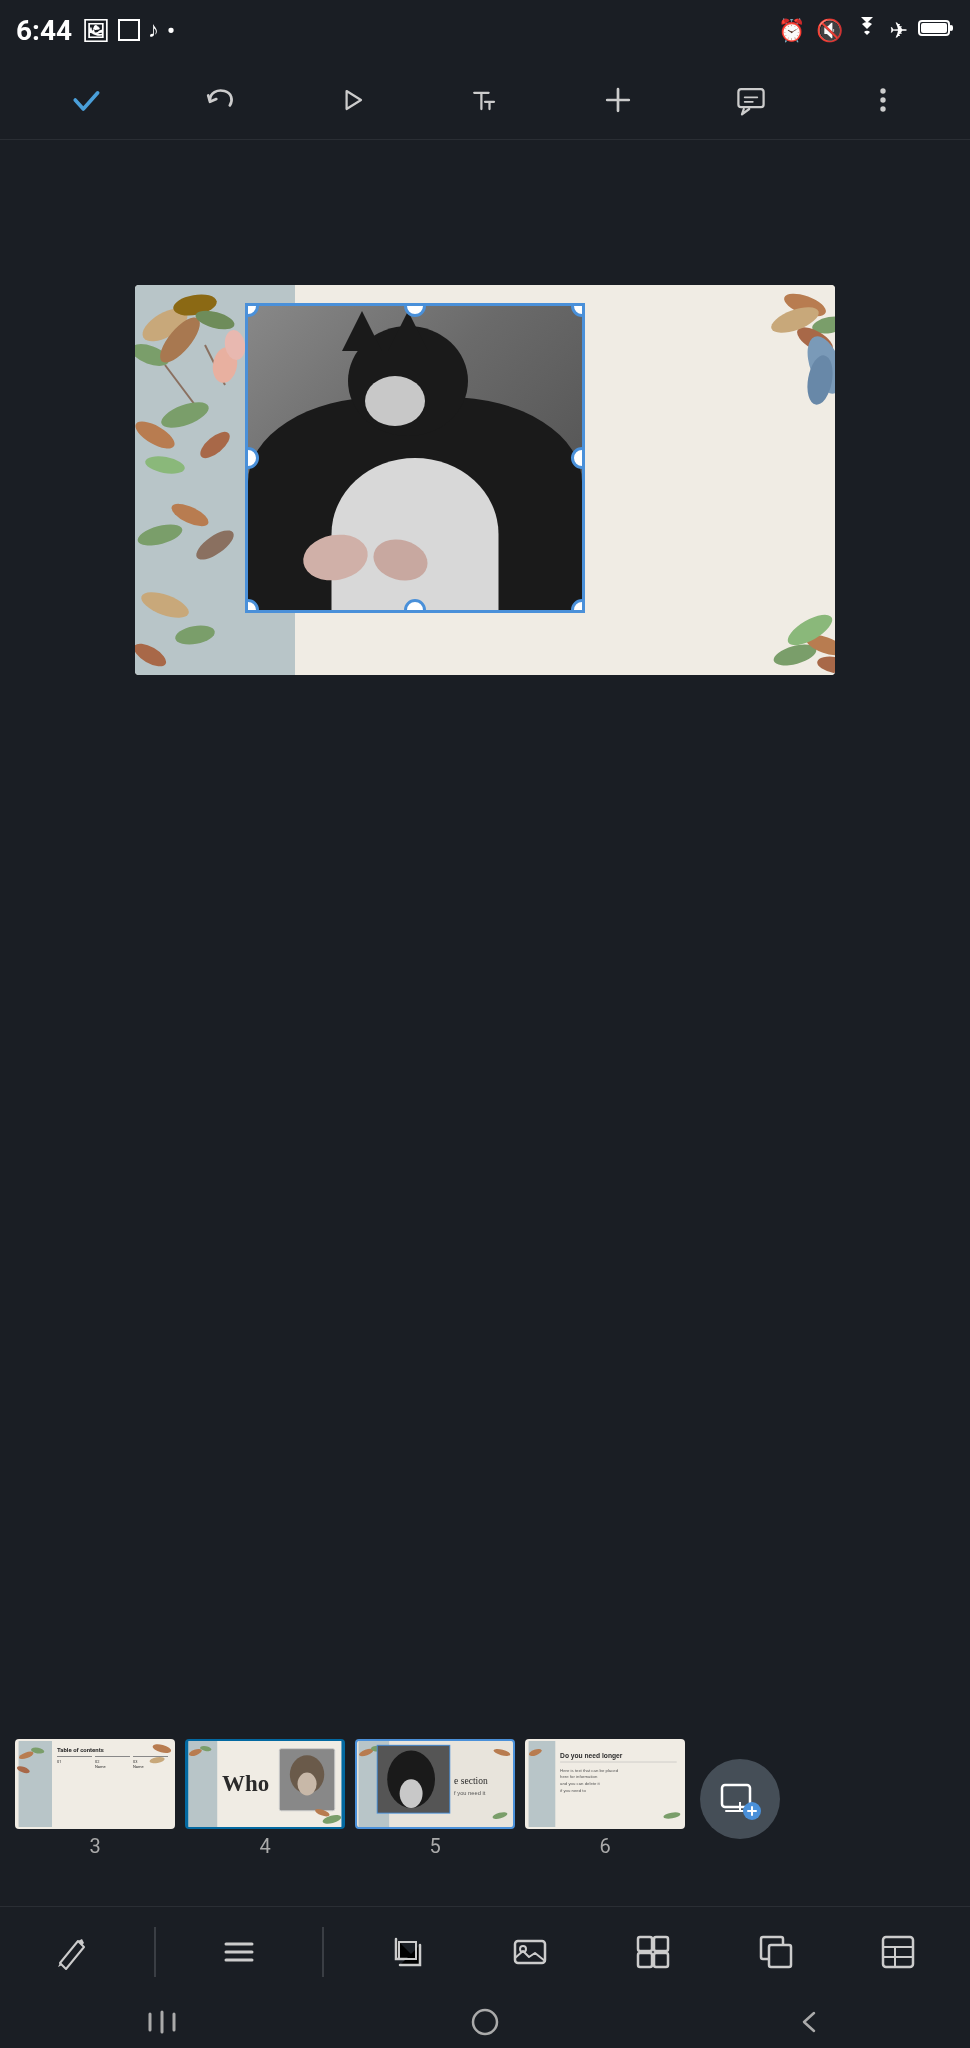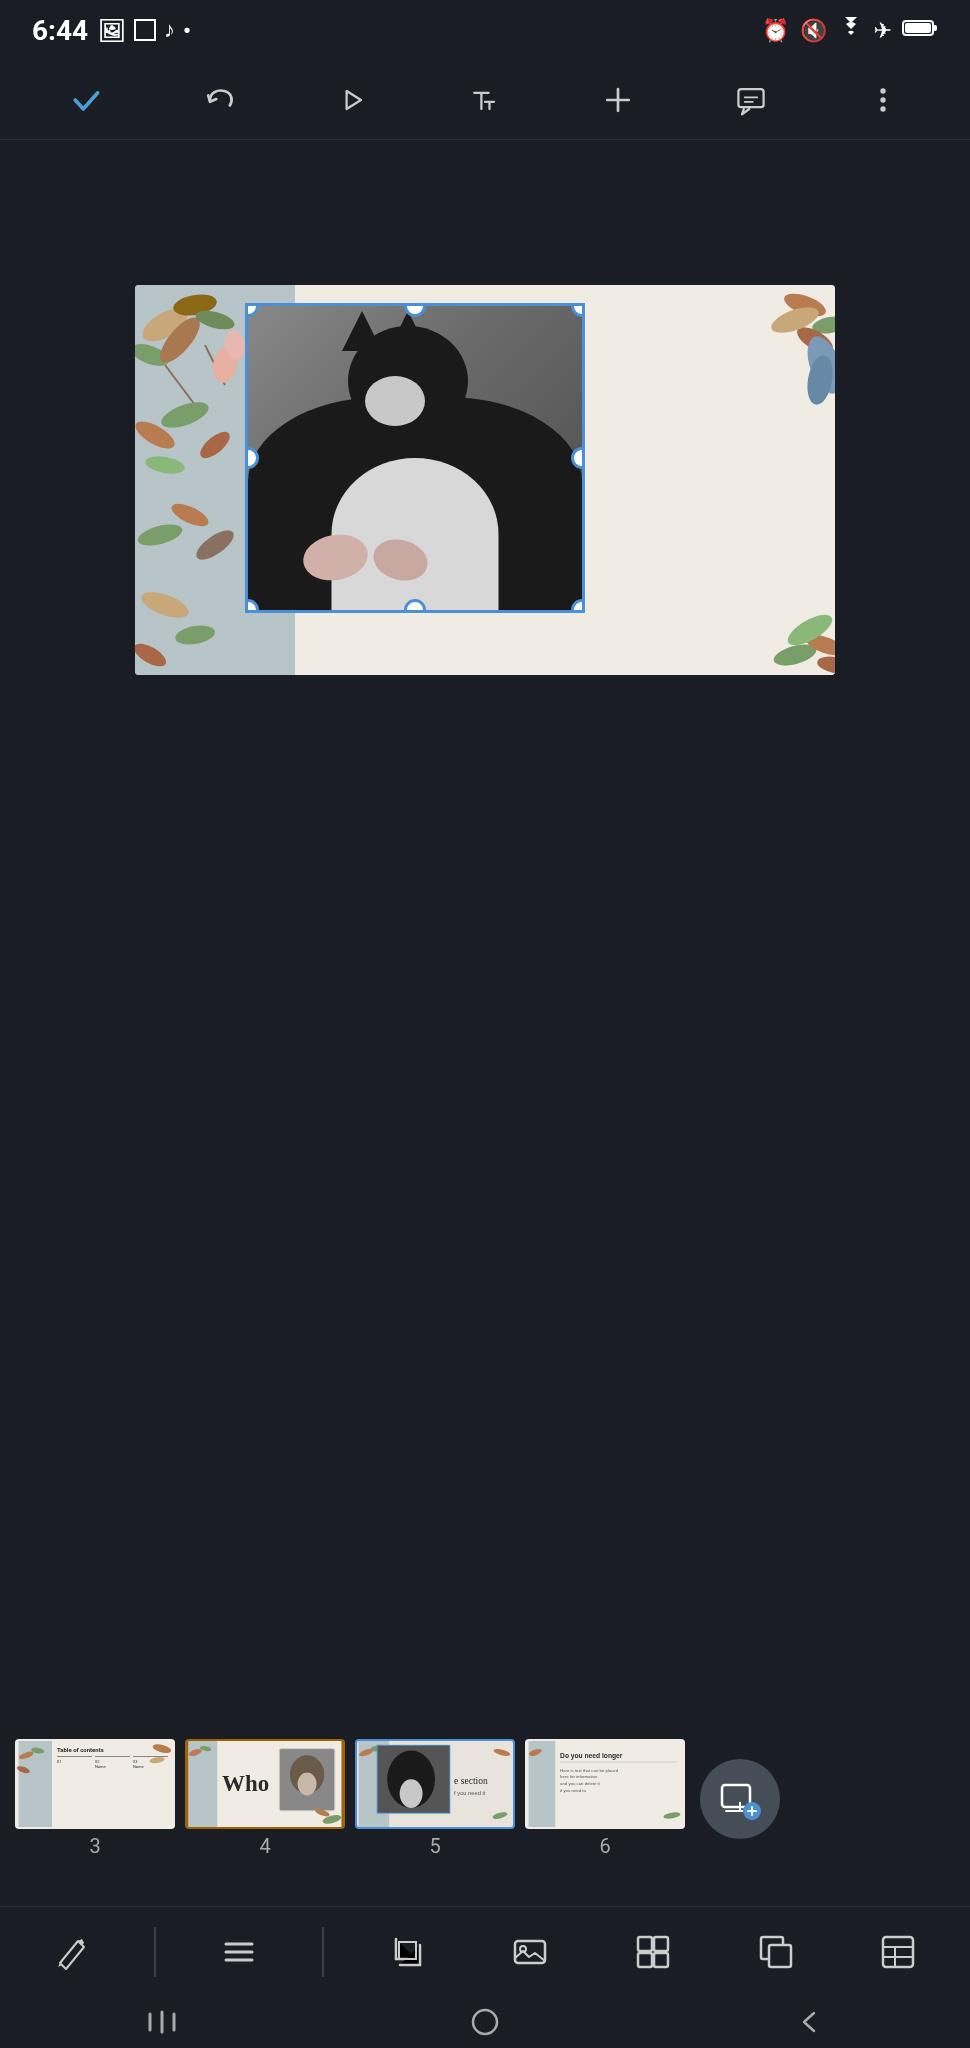--- a/index.html
+++ b/index.html
@@ -10,21 +10,21 @@
       font-family: 'Roboto', Arial, sans-serif;
       overflow: hidden;
       color: #fff;
     }
 
     
     .status-bar {
       display: flex;
       align-items: center;
       justify-content: space-between;
-      padding: 0 32px;
+      padding: 0 16px;
       height: 60px;
       background: #1a1e24;
     }
     .status-left {
       display: flex;
       align-items: center;
       gap: 10px;
       font-size: 28px;
       font-weight: bold;
       color: #fff;
@@ -216,21 +216,21 @@
       color: #aaa;
     }
 
     
     .thumb3 {
       background: #f0ece4;
     }
 
     
     .thumb4 {
-      background: #a16207;
+      background: #0369a1;
     }
 
     
     .thumb5 {
       background: #e8e4dc;
     }
 
     
     .thumb6 {
       background: #f0ece4;

